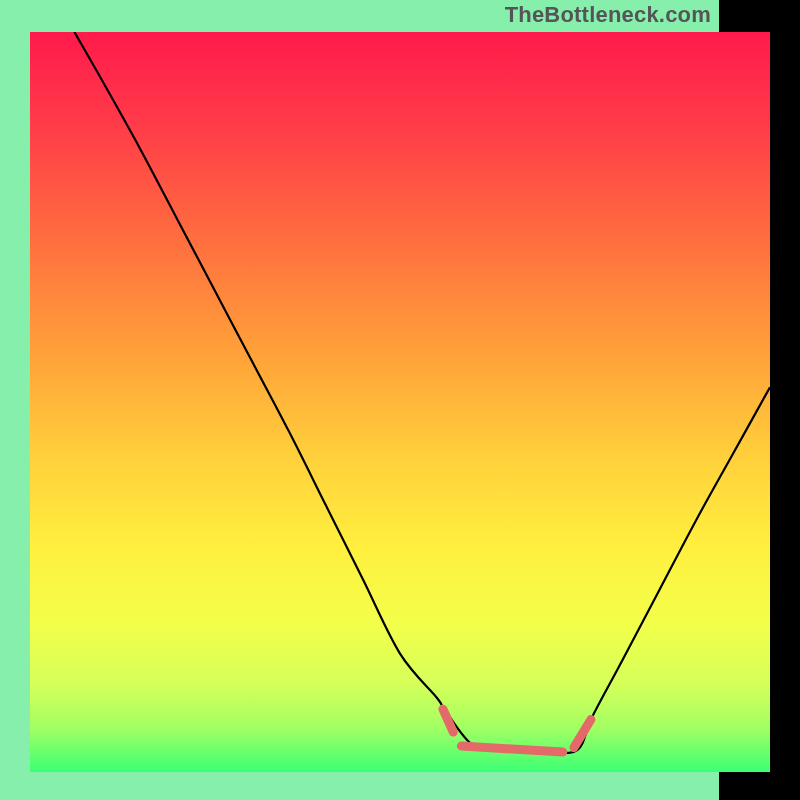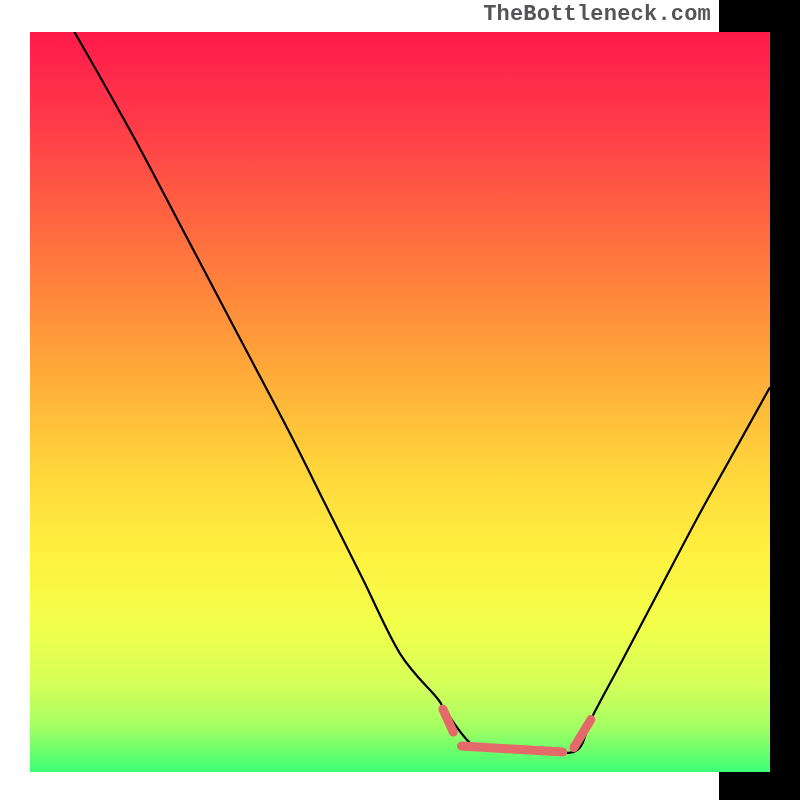--- a/index.html
+++ b/index.html
@@ -7,22 +7,21 @@
     padding: 0;
     width: 800px;
     height: 800px;
     background: #000;
     font-family: Arial, Helvetica, sans-serif;
   }
   .outer {
     position: relative;
     width: 719px;
     height: 800px;
-    background: #ffffff;
-    font-family: Liberation Mono, monospace;
+    background: #86efac;
   }
   .watermark {
     position: absolute;
     top: 2px;
     right: 8px;
     color: #555558;
     font-size: 22px;
     font-weight: 600;
     letter-spacing: 0.2px;
   }

